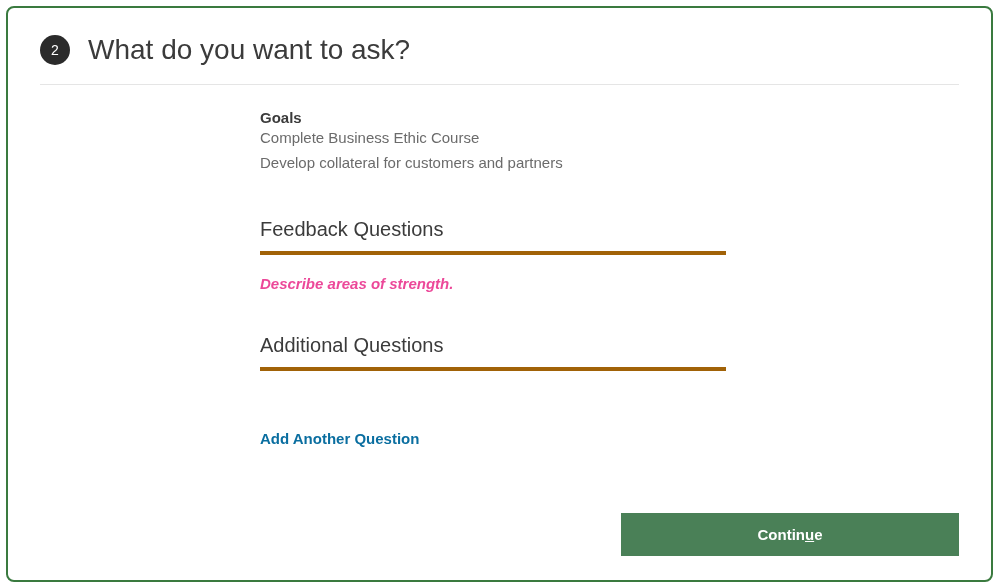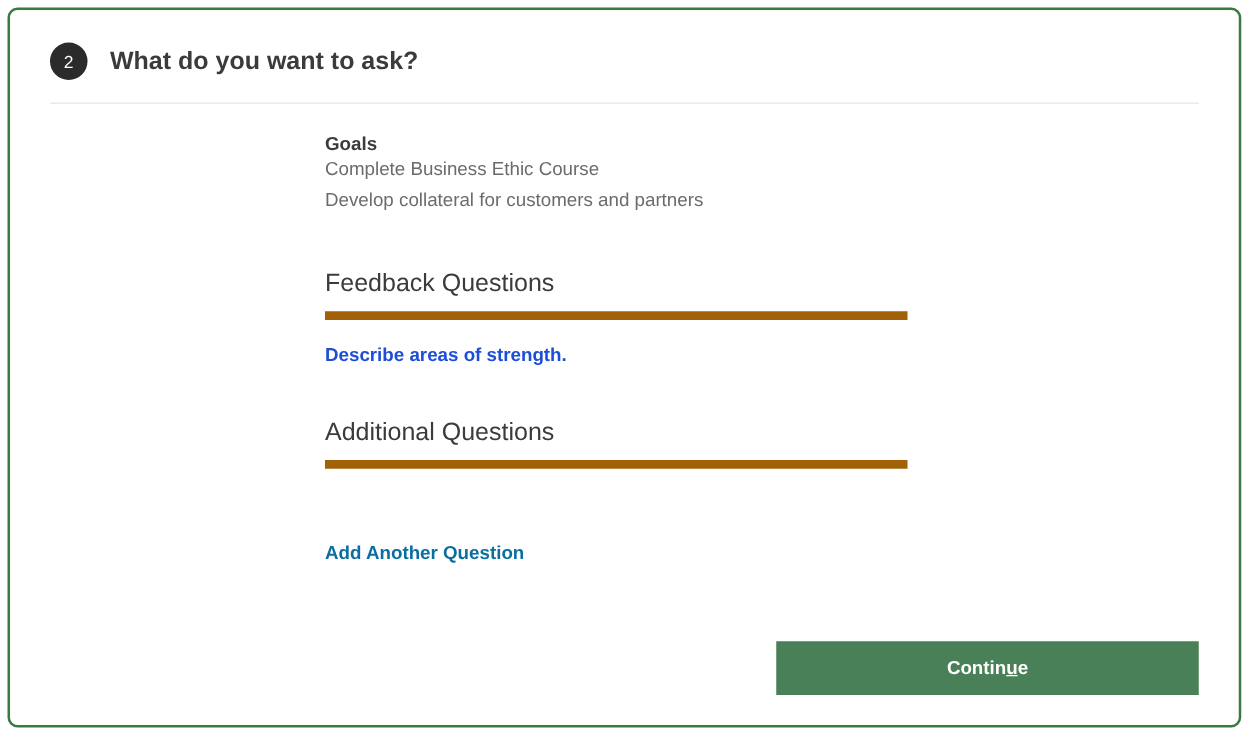--- a/index.html
+++ b/index.html
@@ -38,22 +38,22 @@
       background: #2b2b2b;
       color: #ffffff;
       display: flex;
       align-items: center;
       justify-content: center;
       font-size: 14px;
       font-weight: 400;
       flex-shrink: 0;
     }
     .panel-title {
-      font-size: 20px;
-      font-weight: 700;
+      font-size: 28px;
+      font-weight: 400;
       color: #3b3b3b;
     }
     .content {
       padding-left: 220px;
       padding-top: 24px;
       flex: 1;
     }
     .goals-label {
       font-size: 15px;
       font-weight: 600;
@@ -66,29 +66,30 @@
       line-height: 1.65;
     }
     .section {
       margin-top: 42px;
     }
     .section-heading {
       font-size: 20px;
       font-weight: 300;
       color: #3b3b3b;
       padding-bottom: 10px;
-      border-bottom: 7px solid #a16207;
+      border-bottom: 4px solid #a16207;
       margin-bottom: 20px;
       width: 466px;
     }
     .question-item {
       font-size: 15px;
       font-weight: 600;
-      color: #1d4ed8;
+      color: #ec4899;
       margin-bottom: 22px;
+      font-style: italic;
     }
     .add-link {
       font-size: 15px;
       font-weight: 600;
       color: #0a6ea0;
       cursor: pointer;
       text-decoration: none;
       display: inline-block;
       margin-top: 39px;
     }

